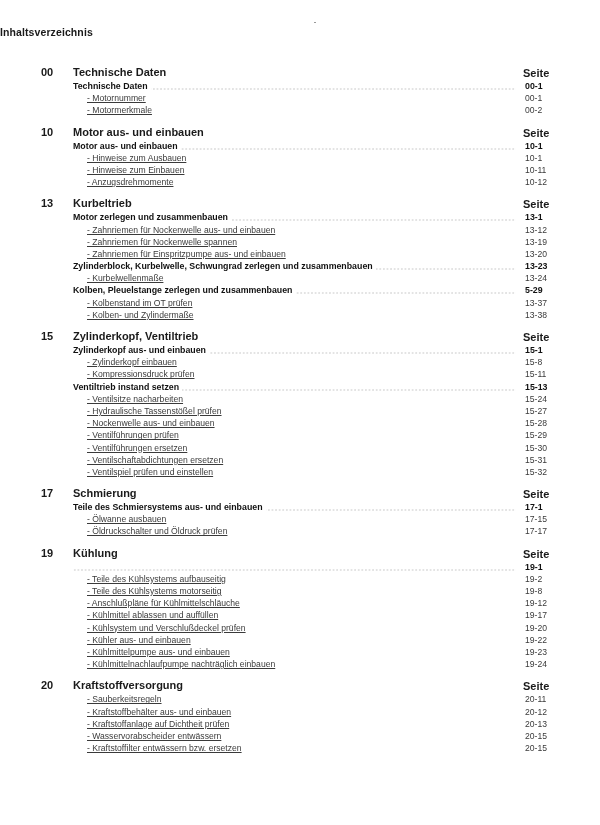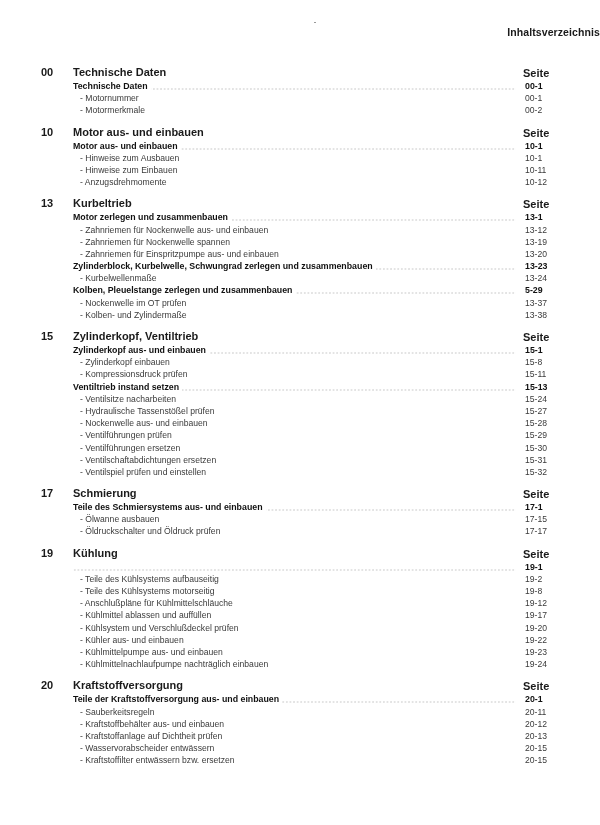--- a/index.html
+++ b/index.html
@@ -13,21 +13,21 @@
     position: relative;
     overflow: hidden;
     font-family: "Liberation Sans", "DejaVu Sans", sans-serif;
     color: #1a1a1a;
   }
   .page-title {
     position: absolute;
     top: 26px;
     left: 0;
     width: 600px;
-    text-align: right;
+    text-align: left;
     font-size: 10.5px;
     font-weight: bold;
     letter-spacing: 0.1px;
   }
   .speck {
     position: absolute;
     top: 22px;
     left: 314px;
     width: 2px;
     height: 1px;
@@ -81,21 +81,22 @@
   .entry-text {
     position: absolute;
     left: 73px;
     top: 0;
     background: #fff;
     padding-right: 3px;
     z-index: 2;
     white-space: nowrap;
   }
   .entry.sub .entry-text {
-    left: 80px;
+    left: 87px;
+    text-decoration: underline;
   }
   .leader {
     position: absolute;
     left: 73px;
     width: 443px;
     top: 8px;
     height: 2px;
     background-image: radial-gradient(circle, #6a6a6a 0.55px, transparent 0.7px);
     background-size: 3.6px 2px;
     background-repeat: repeat-x;
@@ -210,21 +211,21 @@
     <span class="entry-text">- Kurbelwellenmaße</span>
     <span class="entry-page">13-24</span>
   </div>
         <div class="entry main">
     <span class="leader"></span>
     <span class="entry-text">Kolben, Pleuelstange zerlegen und zusammenbauen</span>
     <span class="entry-page">5-29</span>
   </div>
         <div class="entry sub">
     <span class="leader"></span>
-    <span class="entry-text">- Nockenwelle im OT prüfen</span>
+    <span class="entry-text">- Kolbenstand im OT prüfen</span>
     <span class="entry-page">13-37</span>
   </div>
         <div class="entry sub">
     <span class="leader"></span>
     <span class="entry-text">- Kolben- und Zylindermaße</span>
     <span class="entry-page">13-38</span>
   </div>
       </div>
   </div>
     <div class="chapter">
@@ -368,25 +369,20 @@
   </div>
       </div>
   </div>
     <div class="chapter">
     <div class="chapter-head">
       <span class="chapter-num">20</span>
       <span class="chapter-title">Kraftstoffversorgung</span>
       <span class="seite">Seite</span>
     </div>
     <div class="entries">
-        <div class="entry main">
-    <span class="leader"></span>
-    <span class="entry-text">Teile der Kraftstoffversorgung aus- und einbauen</span>
-    <span class="entry-page">20-1</span>
-  </div>
         <div class="entry sub">
     <span class="leader"></span>
     <span class="entry-text">- Sauberkeitsregeln</span>
     <span class="entry-page">20-11</span>
   </div>
         <div class="entry sub">
     <span class="leader"></span>
     <span class="entry-text">- Kraftstoffbehälter aus- und einbauen</span>
     <span class="entry-page">20-12</span>
   </div>

